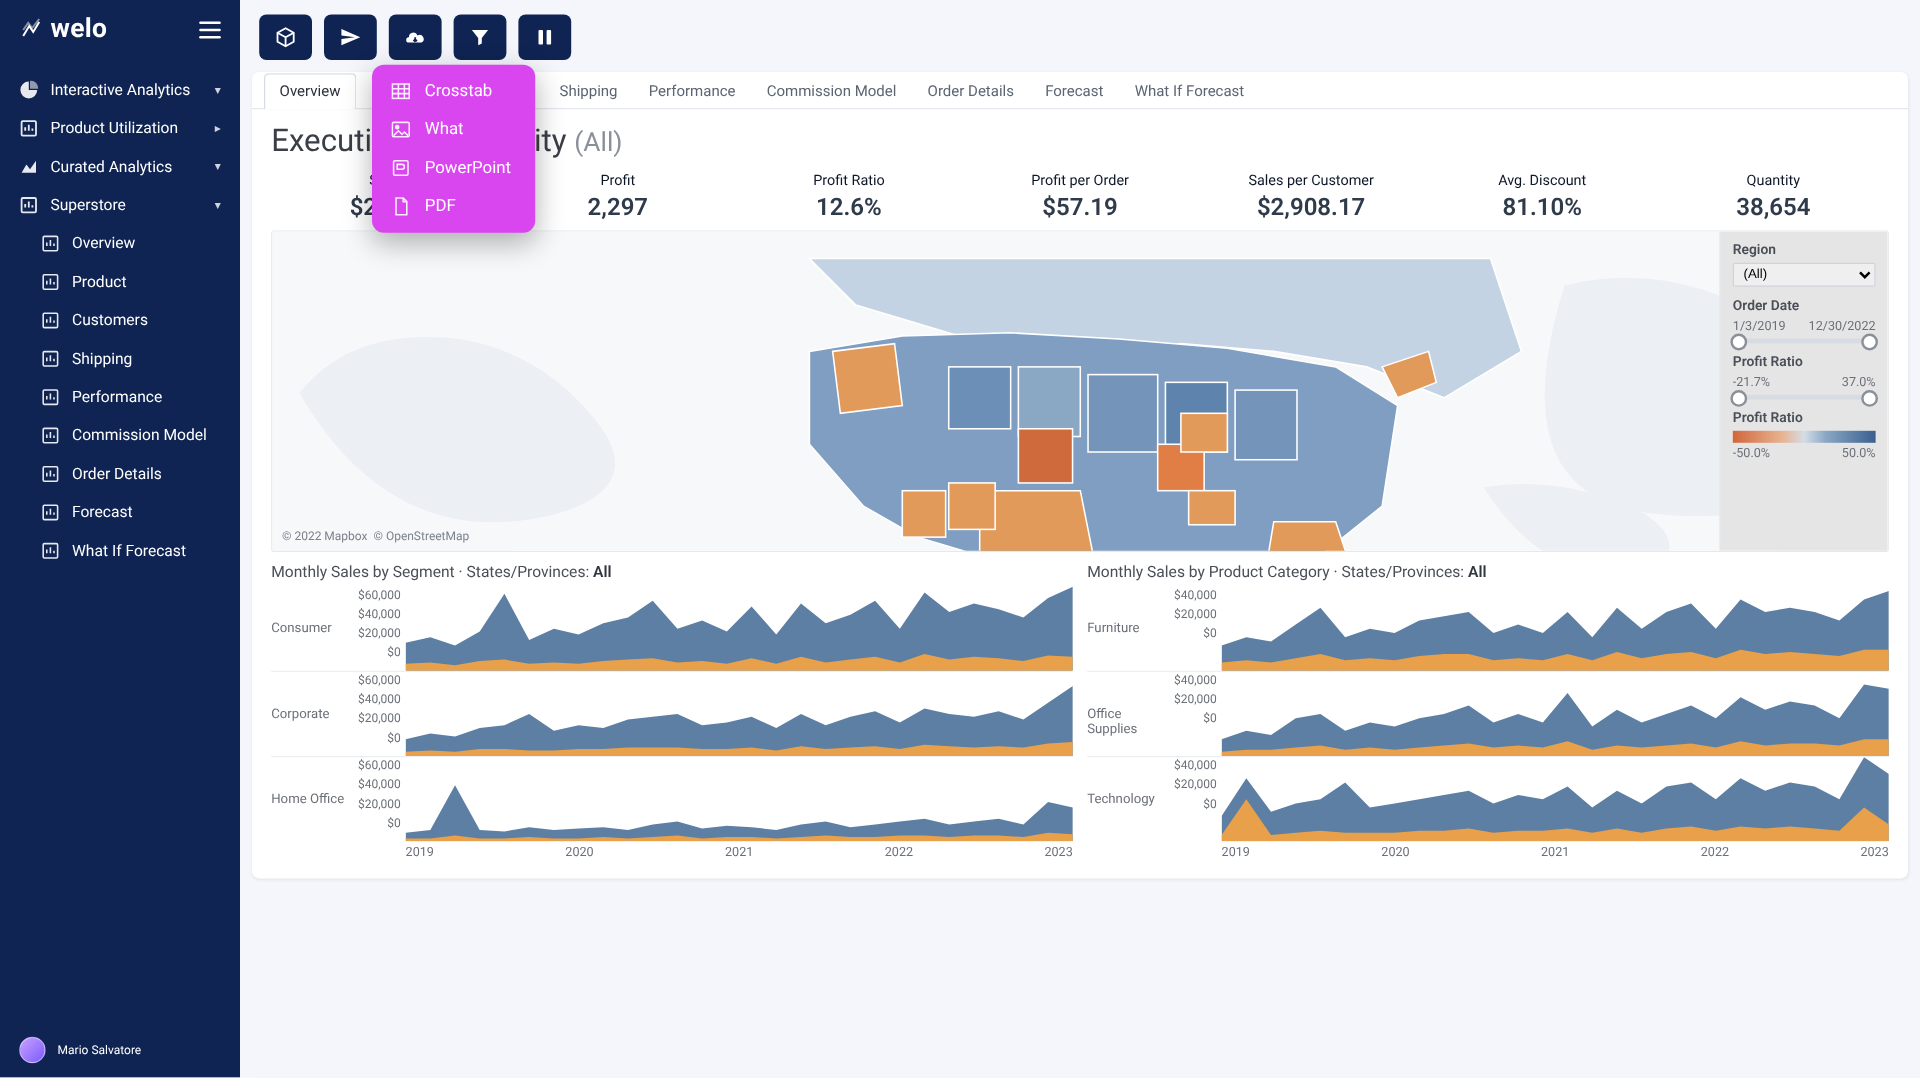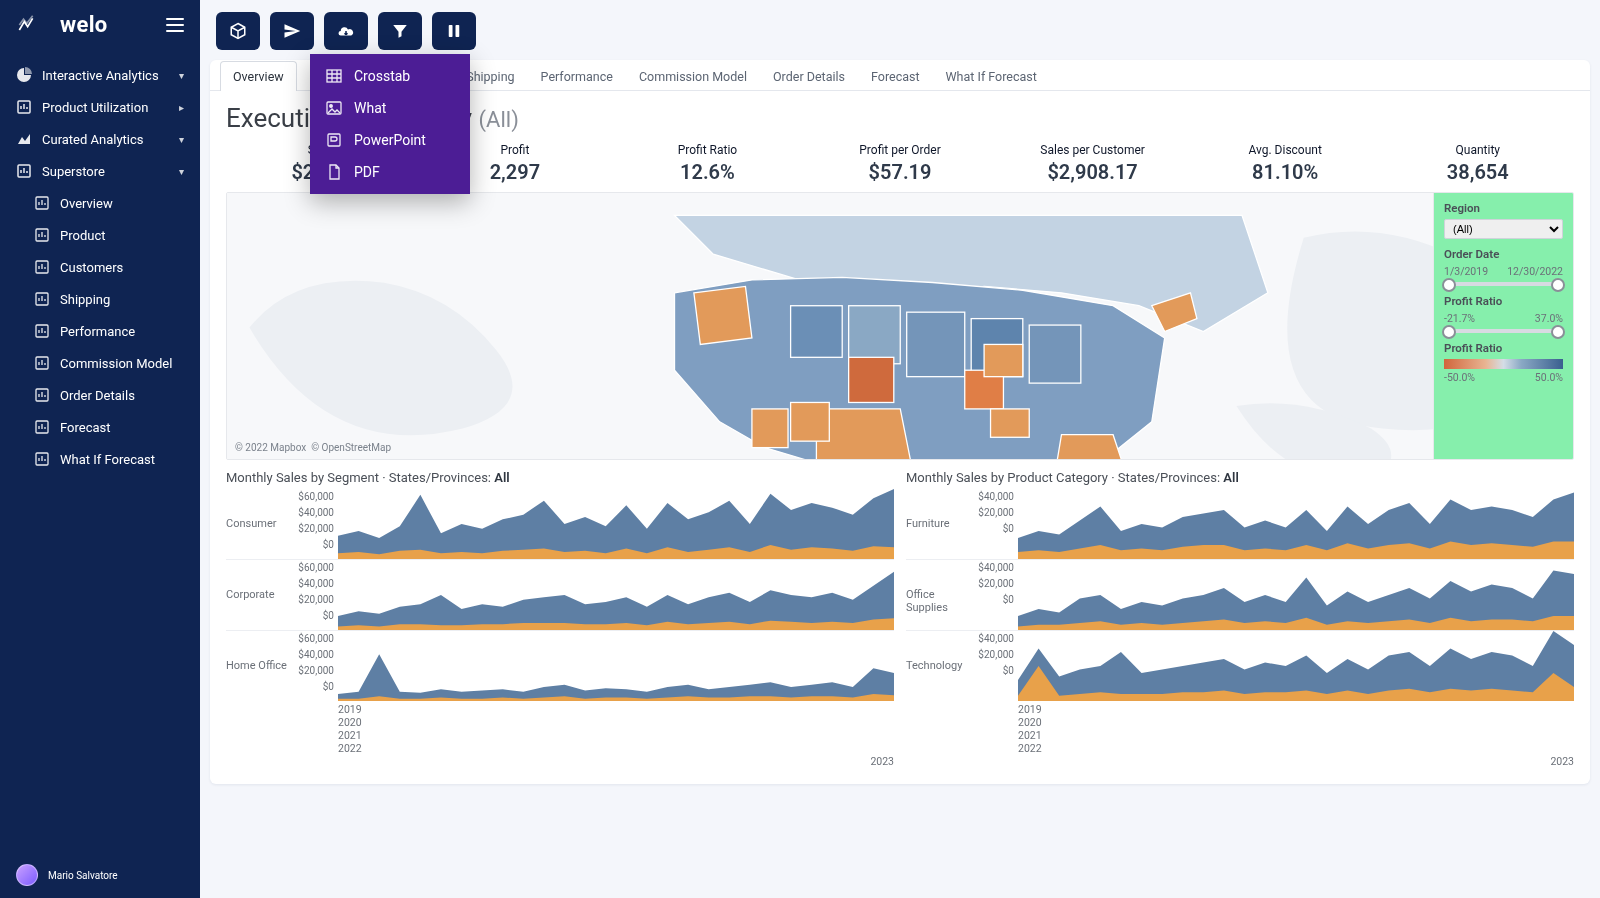--- a/index.html
+++ b/index.html
@@ -2,63 +2,63 @@
 <html><head>
 <meta charset="utf-8">
 <style>
 * { margin: 0; padding: 0; box-sizing: border-box; }
 body { font-family: -apple-system, BlinkMacSystemFont, "Segoe UI", Roboto, sans-serif; background: #f4f6fb; overflow: hidden; width: 1600px; height: 898px; }
 .app { display: flex; height: 898px; }
 
 
 .sidebar { width: 200px; background: #0f2452; color: #fff; display: flex; flex-direction: column; }
 .sidebar-header { display: flex; align-items: center; justify-content: space-between; padding: 12px 16px 14px; }
-.logo { display: flex; align-items: center; gap: 24px; }
+.logo { display: flex; align-items: center; gap: 6px; }
 .logo-mark { width: 20px; height: 20px; }
 .logo-text { font-size: 22px; font-weight: 700; letter-spacing: .3px; }
 .hamburger { width: 18px; height: 14px; cursor: pointer; display: flex; flex-direction: column; justify-content: space-between; }
 .hamburger span { height: 2px; background: #fff; border-radius: 1px; }
 .nav { flex: 1; padding-top: 8px; font-size: 13px; }
 .nav-item { display: flex; align-items: center; padding: 8px 16px; cursor: pointer; gap: 10px; }
 .nav-item .chev { margin-left: auto; font-size: 10px; opacity: .8; }
 .nav-icon { width: 16px; height: 16px; display: flex; align-items: center; justify-content: center; opacity: .9; }
 .nav-sub { padding-left: 16px; }
 .nav-sub2 { padding-left: 34px; }
 .sidebar-footer { padding: 12px 16px; display: flex; align-items: center; gap: 10px; font-size: 10px; }
 .avatar { width: 22px; height: 22px; border-radius: 50%; background: linear-gradient(135deg,#c9a0ff,#7b5cff); border: 1px solid rgba(255,255,255,.4); }
 
 
 .main { flex: 1; padding: 8px 10px; overflow: auto; }
 .toolbar { display: flex; gap: 10px; padding: 4px 6px 10px; }
 .tb-btn { width: 44px; height: 38px; background: #0f2452; color: #fff; border-radius: 6px; display: flex; align-items: center; justify-content: center; cursor: pointer; position: relative; }
 .tb-btn svg { width: 18px; height: 18px; }
 
 
-.dropdown { position: absolute; top: 46px; left: 100px; width: 160px; background: #4c1d95; border-radius: 0; box-shadow: 0 8px 24px rgba(0,0,0,.3); padding: 6px 0; z-index: 10; }
+.dropdown { position: absolute; top: 46px; left: 100px; width: 136px; background: #d946ef; border-radius: 10px; box-shadow: 0 8px 24px rgba(0,0,0,.3); padding: 6px 0; z-index: 10; }
 .dropdown-item { display: flex; align-items: center; gap: 12px; padding: 8px 16px; color: #fff; font-size: 14px; cursor: pointer; }
 .dropdown-item .dd-icon { width: 16px; height: 16px; opacity: .9; }
 
 
 .card { background: #fff; border-radius: 6px; box-shadow: 0 1px 3px rgba(15,36,82,.08); padding: 0; }
 .tabs { display: flex; border-bottom: 1px solid #e4e7ed; padding: 0 10px; gap: 0; flex-wrap: wrap; }
 .tab { padding: 7px 12px; font-size: 12.5px; color: #5c6573; border: 1px solid transparent; border-bottom: none; cursor: pointer; border-radius: 4px 4px 0 0; position: relative; top: 1px; }
 .tab.active { background: #fff; border-color: #d7dbe2; color: #2b323c; }
 .dash-body { padding: 12px 16px 16px; }
 .dash-title { font-size: 26px; font-weight: 400; color: #3a3f47; margin-bottom: 10px; }
 .dash-title .muted { color: #8a8f98; font-size: 22px; }
 
 .kpis { display: flex; gap: 0; margin-bottom: 8px; }
 .kpi { flex: 1; text-align: center; }
 .kpi-label { font-size: 12px; color: #0f172a; margin-bottom: 3px; }
 .kpi-value { font-size: 20px; font-weight: 600; color: #2f3a4a; }
 
 .map-wrap { position: relative; border: 1px solid #e6e8ec; border-radius: 2px; height: 268px; overflow: hidden; }
 .map-canvas { position: absolute; inset: 0; }
 .map-attrib { position: absolute; left: 8px; bottom: 6px; font-size: 10px; color: #7b828c; }
-.filters { position: absolute; right: 0; top: 0; width: 140px; height: 100%; background: #86efac; border-left: 1px solid #e6e8ec; padding: 8px 10px; font-size: 11px; color: #4a4f57; }
+.filters { position: absolute; right: 0; top: 0; width: 140px; height: 100%; background: #e5e5e5; border-left: 1px solid #e6e8ec; padding: 8px 10px; font-size: 11px; color: #4a4f57; }
 .filters .f-label { font-weight: 600; margin-bottom: 4px; margin-top: 8px; font-size: 11.5px; }
 .filters select { width: 100%; font-size: 11px; padding: 2px 4px; border: 1px solid #cfd3da; border-radius: 2px; }
 .slider-row { display: flex; justify-content: space-between; font-size: 10.5px; color: #6b7078; margin-top: 4px; }
 .slider-bar { height: 4px; background: #d7dbe2; border-radius: 2px; margin-top: 4px; position: relative; }
 .slider-bar::before, .slider-bar::after { content:''; position:absolute; width:10px; height:10px; border-radius:50%; background:#fff; border:2px solid #8a8f98; top:-4px; }
 .slider-bar::before { left:-2px; }
 .slider-bar::after { right:-2px; }
 .pr-legend { height: 10px; background: linear-gradient(90deg,#d1663c 0%, #e8b492 35%, #d4dde6 50%, #8aa8c4 65%, #3a5f8f 100%); margin-top: 4px; }
 .pr-legend-row { display:flex; justify-content:space-between; font-size:10.5px; color:#6b7078; margin-top:2px; }
 
@@ -66,21 +66,21 @@
 .chart-col { flex: 1; }
 .chart-title { font-size: 13px; color: #4a4f57; margin-bottom: 4px; }
 .chart-title b { color: #2f3640; font-weight: 600; }
 .mini-chart { display: flex; align-items: flex-start; border-top: 1px solid #eceef2; }
 .mini-chart:first-of-type { border-top: none; }
 .mc-label { width: 64px; font-size: 11px; color: #6b7078; padding-top: 28px; text-align:left; }
 .mc-yaxis { width: 48px; text-align: right; font-size: 10px; color: #6b7078; padding-right: 4px; }
 .mc-yaxis div { height: 16px; line-height: 16px; }
 .mc-plot { flex: 1; height: 70px; position: relative; }
 .mc-plot svg { width: 100%; height: 100%; }
-.xaxis { display: flex; font-size: 10.5px; color: #6b7078; padding-left: 112px; margin-top: 2px; flex-direction: column; }
+.xaxis { display: flex; font-size: 10.5px; color: #6b7078; padding-left: 112px; margin-top: 2px; }
 .xaxis span { flex: 1; text-align: left; }
 .xaxis span:last-child { text-align: right; flex: 0 0 auto; }
 </style>
 </head>
 <body>
 
 <div class="app">
 
   <aside class="sidebar">
     <div class="sidebar-header">

